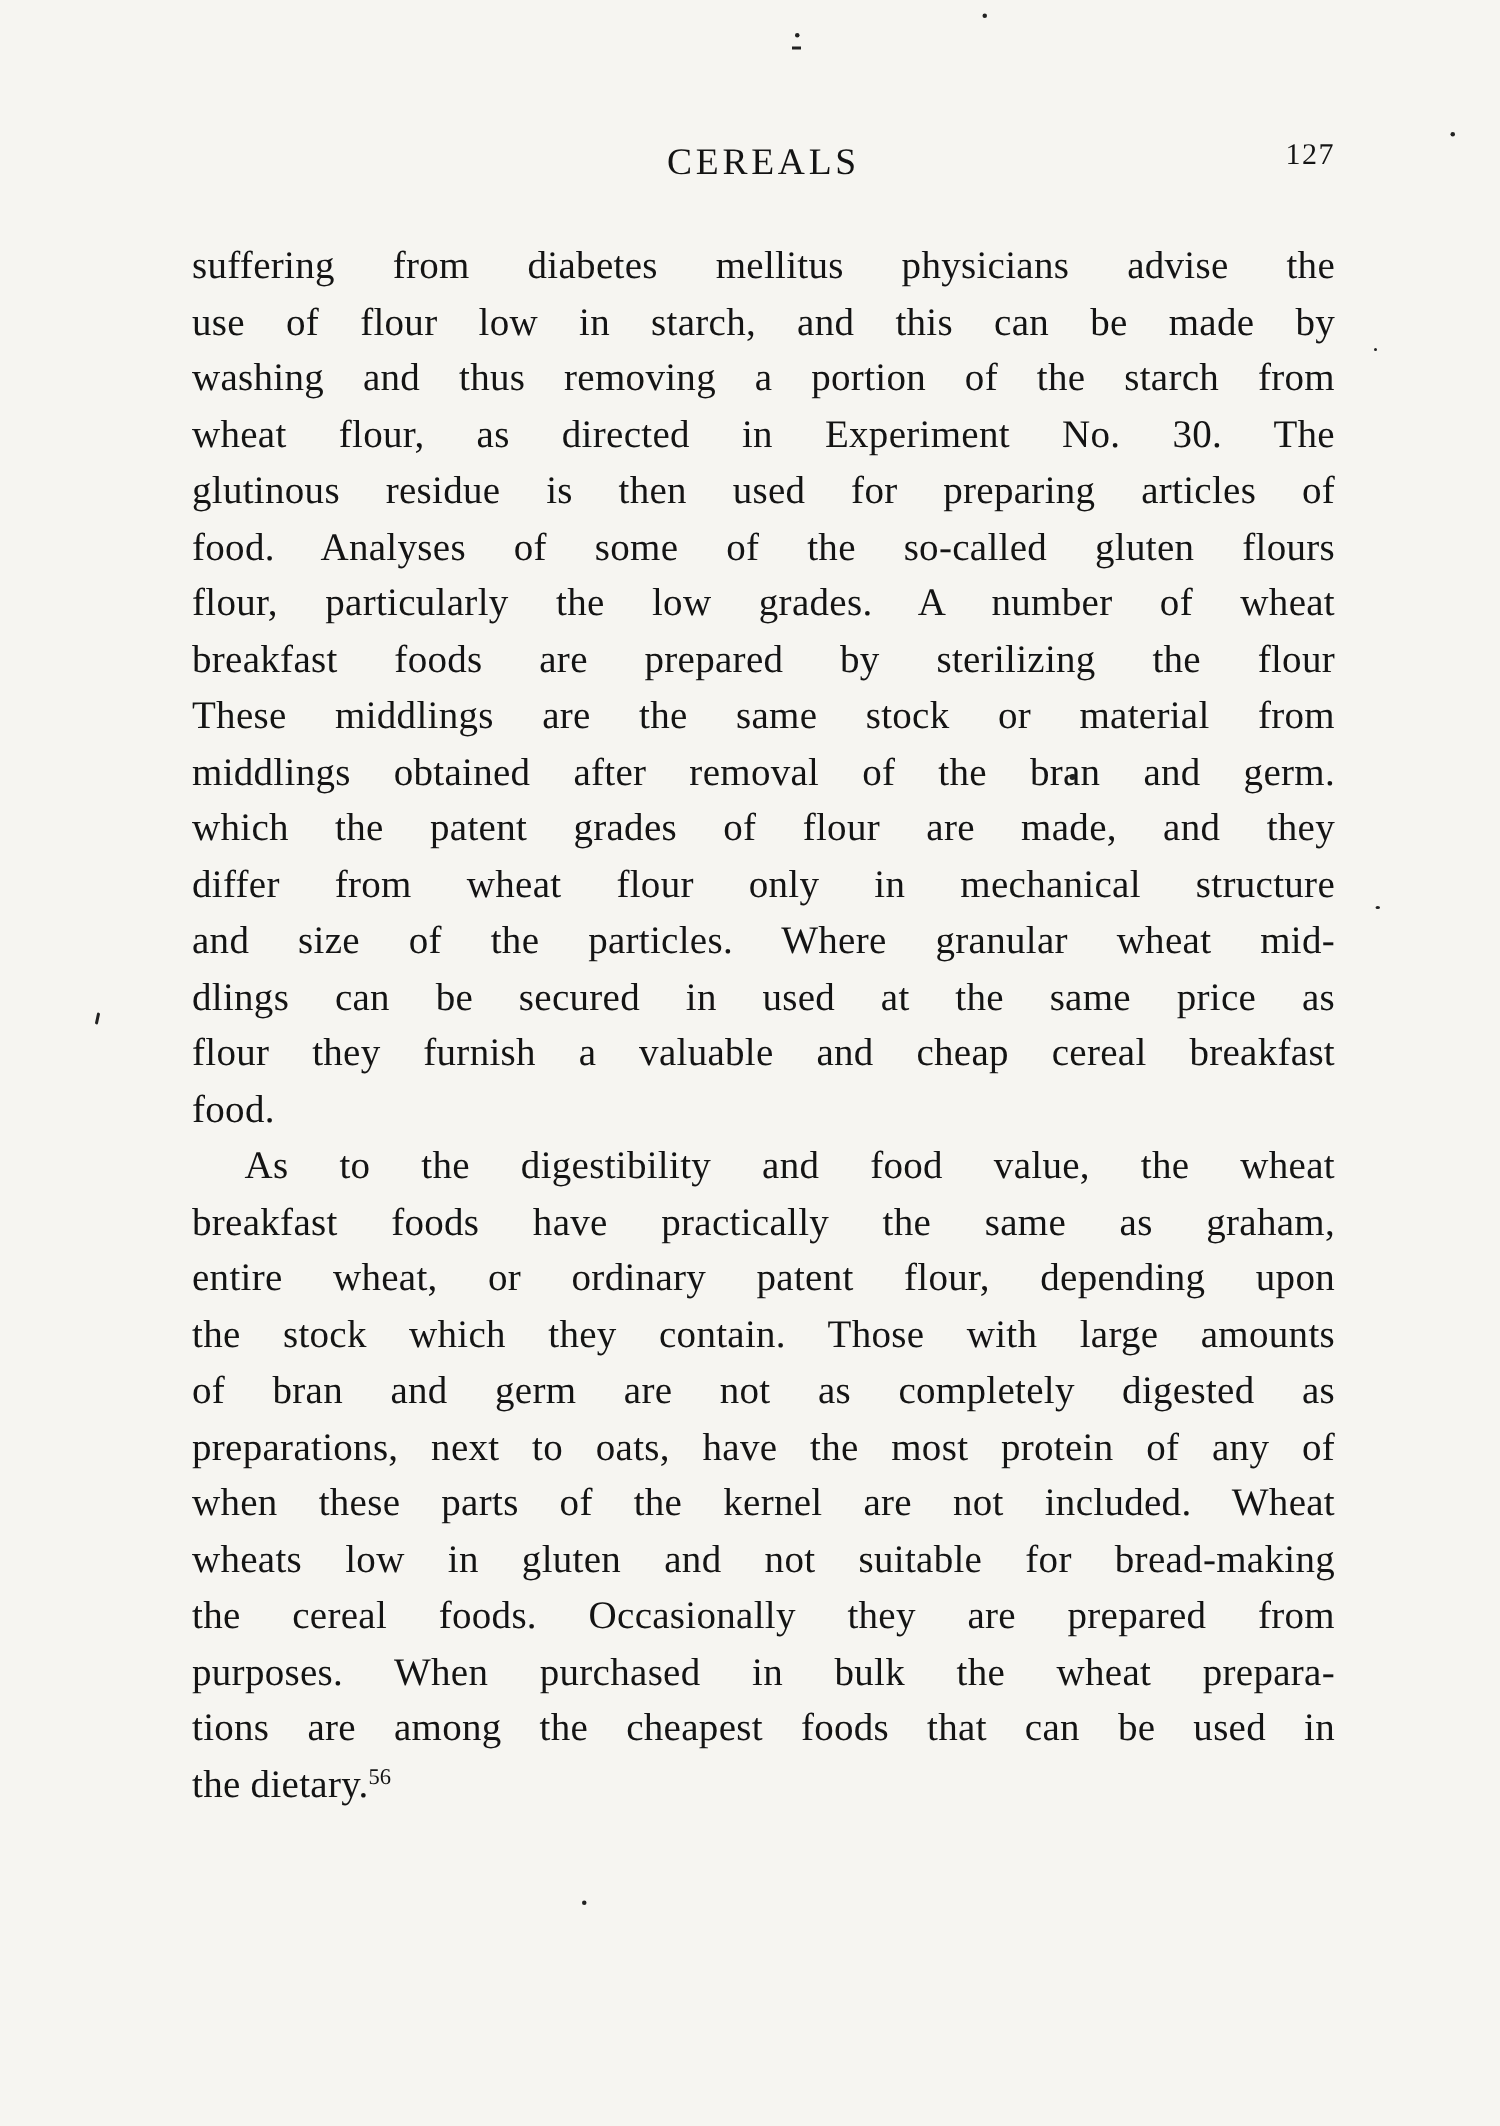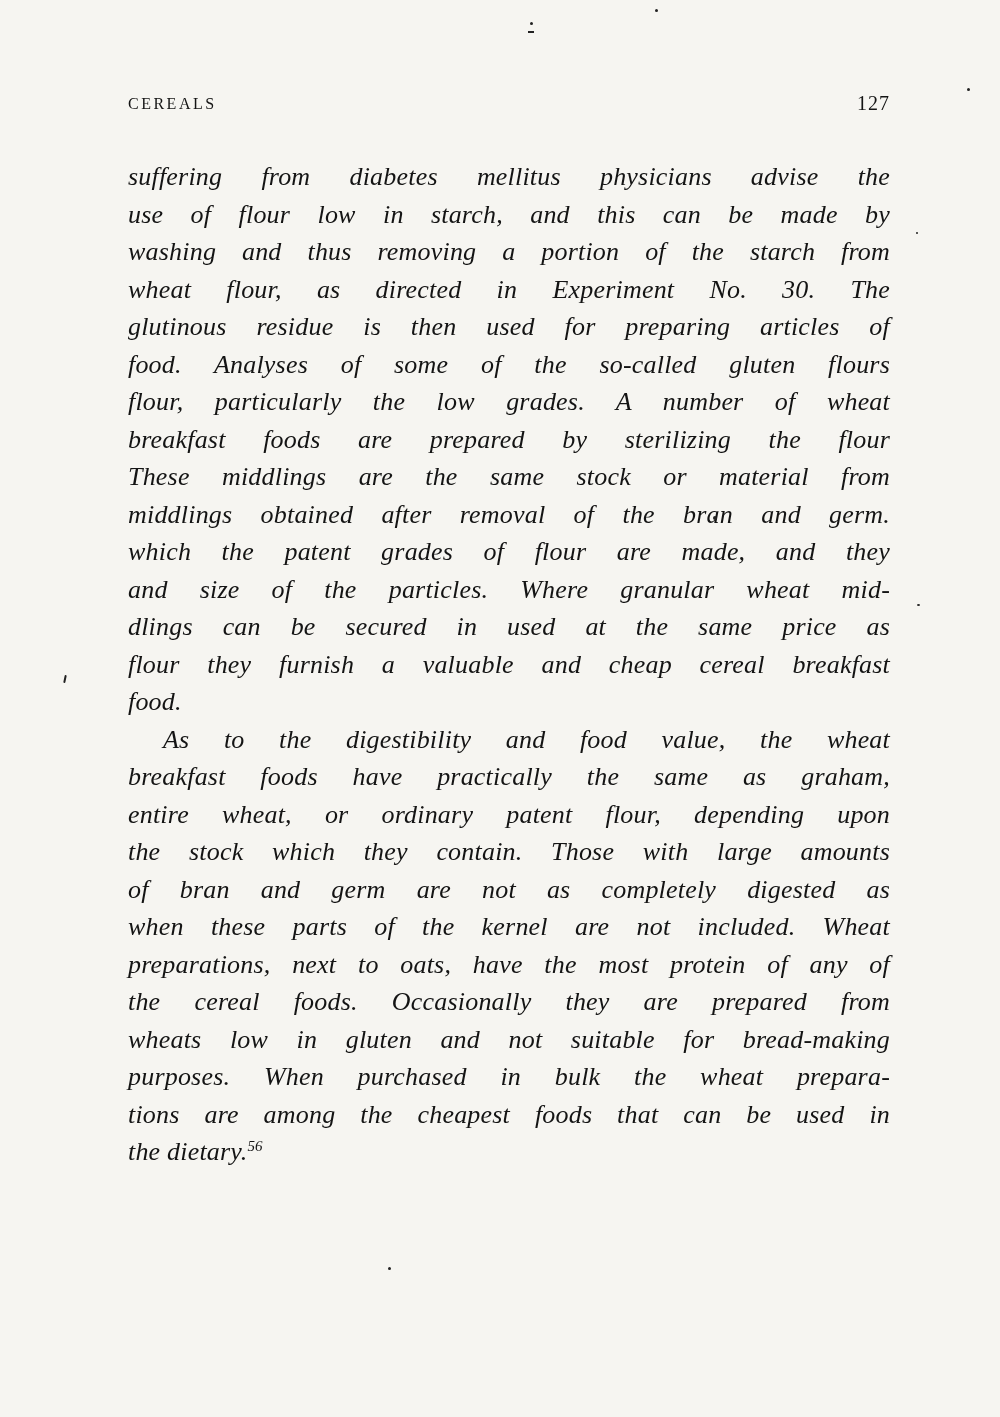--- a/index.html
+++ b/index.html
@@ -22,22 +22,22 @@
     position: absolute;
     top: 95px;
     left: 128px;
     width: 762px;
     height: 30px;
   }
   .header-title {
     position: absolute;
     left: 0;
     right: 0;
-    text-align: left;
-    font-size: 16px;
+    text-align: center;
+    font-size: 25px;
     letter-spacing: 2.5px;
     font-weight: 400;
   }
   .page-number {
     position: absolute;
     right: 0;
     top: -3px;
     font-size: 20px;
     letter-spacing: 1px;
   }
@@ -50,21 +50,20 @@
     font-size: 26px;
     line-height: 37.5px;
     letter-spacing: 0.2px;
   }
   .paragraph { margin: 0; }
   .line {
     text-align: justify;
     text-align-last: justify;
     white-space: nowrap;
     overflow: visible;
-    font-style: italic;
   }
   .line.last {
     text-align-last: left;
   }
   .line.indent {
     text-indent: 35px;
   }
   .line sup {
     font-size: 15px;
     line-height: 0;
@@ -103,35 +102,36 @@
         <div class="line">use of flour low in starch, and this can be made by</div>
         <div class="line">washing and thus removing a portion of the starch from</div>
         <div class="line">wheat flour, as directed in Experiment No. 30.  The</div>
         <div class="line">glutinous residue is then used for preparing articles of</div>
         <div class="line">food.  Analyses of some of the so-called gluten flours</div>
         <div class="line">flour, particularly the low grades.  A number of wheat</div>
         <div class="line">breakfast foods are prepared by sterilizing the flour</div>
         <div class="line">These middlings are the same stock or material from</div>
         <div class="line">middlings obtained after removal of the bran and germ.</div>
         <div class="line">which the patent grades of flour are made, and they</div>
+        <div class="line">differ from wheat flour only in mechanical structure</div>
         <div class="line">and size of the particles.  Where granular wheat mid-</div>
         <div class="line">dlings can be secured in used at the same price as</div>
         <div class="line">flour they furnish a valuable and cheap cereal breakfast</div>
         <div class="line last">food.</div>
       </div>
       <div class="paragraph">
         <div class="line indent">As to the digestibility and food value, the wheat</div>
         <div class="line">breakfast foods have practically the same as graham,</div>
         <div class="line">entire wheat, or ordinary patent flour, depending upon</div>
         <div class="line">the stock which they contain.  Those with large amounts</div>
         <div class="line">of bran and germ are not as completely digested as</div>
+        <div class="line">preparations, next to oats, have the most protein of any of</div>
         <div class="line">when these parts of the kernel are not included.  Wheat</div>
-        <div class="line">preparations, next to oats, have the most protein of any of</div>
+        <div class="line">wheats low in gluten and not suitable for bread-making</div>
         <div class="line">the cereal foods.  Occasionally they are prepared from</div>
-        <div class="line">wheats low in gluten and not suitable for bread-making</div>
         <div class="line">purposes.  When purchased in bulk the wheat prepara-</div>
         <div class="line">tions are among the cheapest foods that can be used in</div>
         <div class="line last">the dietary.<sup>56</sup></div>
       </div>
     </div>
 
   <div class="speck dot-a"></div>
   <div class="speck dash-a"></div>
   <div class="speck dot-b"></div>
   <div class="speck dot-c"></div>

